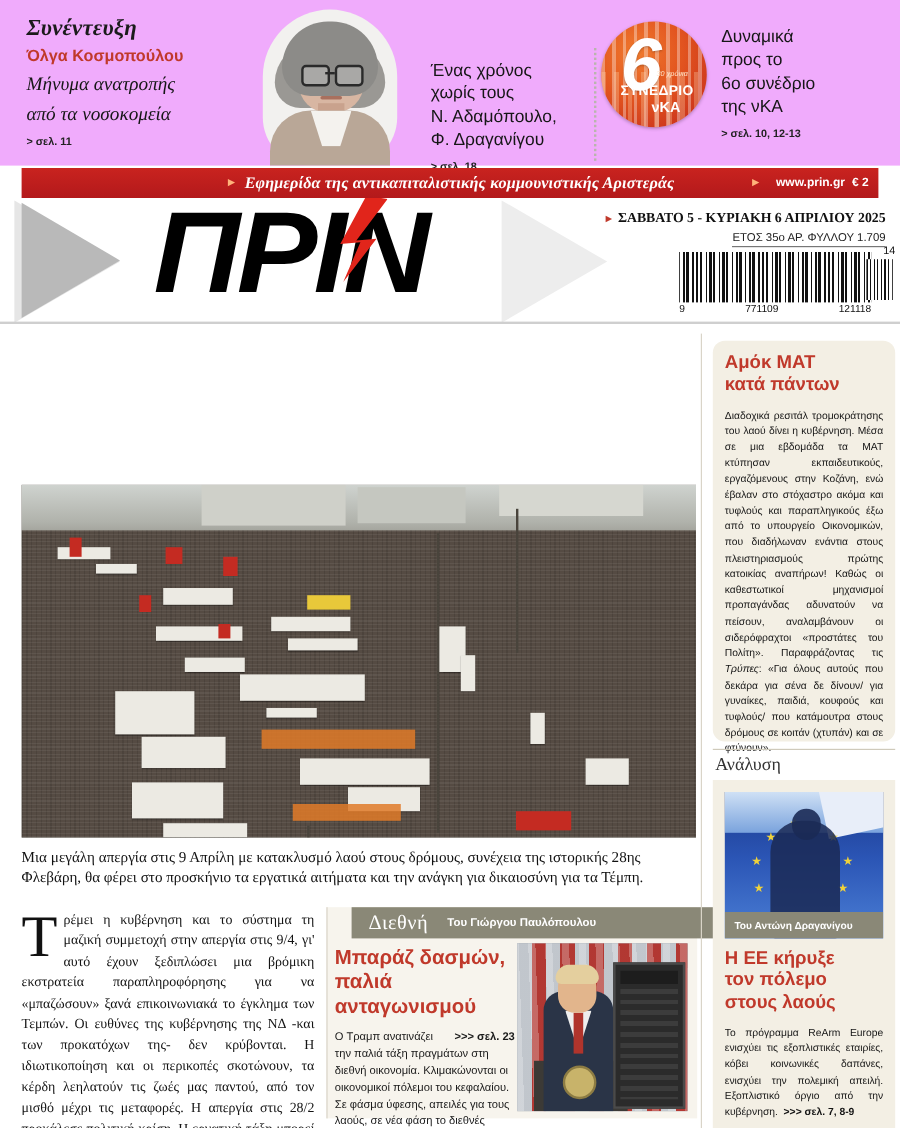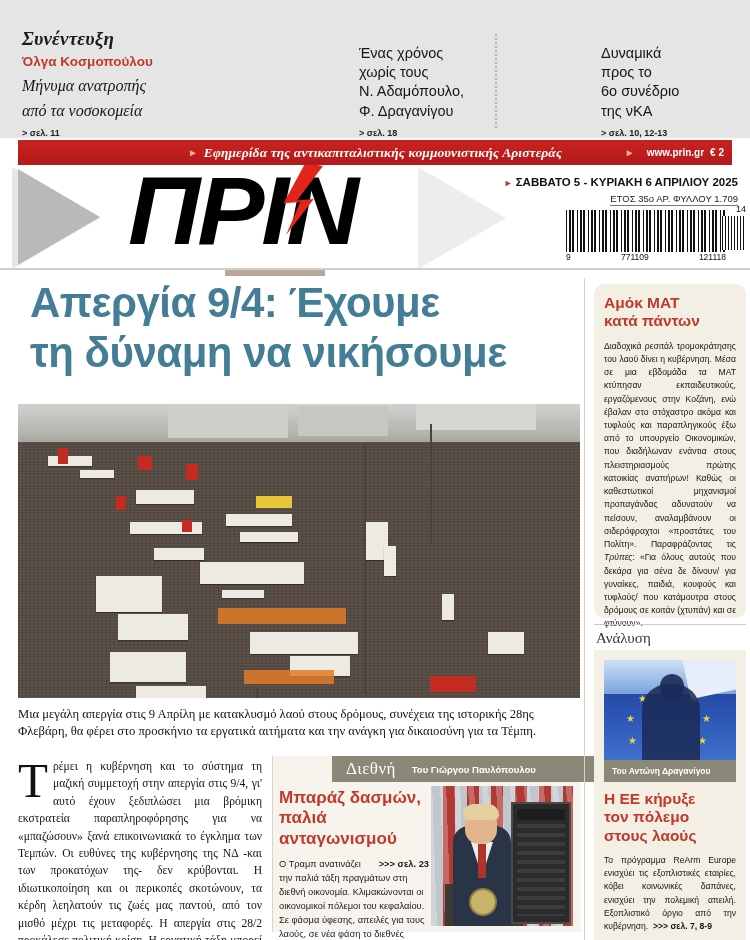--- a/index.html
+++ b/index.html
@@ -8,22 +8,22 @@
     background:#ffffff;
     font-family:"Liberation Serif", serif;
     overflow:hidden;
     position:relative;
   }
   .page{width:750px;height:940px;position:relative;background:#fff;}
 
   
   .teasers{
     position:absolute;left:0;top:0;width:750px;height:138px;
-    background:#e5e5e5;
-    display:flex;align-items:flex-end;
+    background:#f0abfc;
+    display:flex;align-items:flex-start;
   }
   .teaser-cell{position:relative;box-sizing:border-box;}
   .tc1{width:205px;padding:14px 8px 0 22px;}
   .tc-photo{width:140px;position:relative;}
   .tc2{width:150px;padding:22px 6px 0 14px;margin-top:28px;}
   .tc-logo{width:100px;position:relative;}
   .tc3{width:155px;padding:22px 6px 0 6px;}
 
   .dotdiv{
     position:absolute;top:12px;bottom:10px;width:0;
@@ -191,21 +191,21 @@
     clip-path:polygon(58% 0%, 100% 4%, 38% 52%, 78% 50%, 12% 100%, 46% 54%, 6% 56%);
   }
   .mast-rule{
     position:absolute;left:0;top:268px;width:750px;height:2px;background:#cfcfcf;
   }
 
   .dateline{
     position:absolute;right:12px;top:176px;text-align:right;
   }
   .dateline .d1{
-    font-family:Liberation Sans, sans-serif;
+    font-family:Liberation Serif, serif;
     font-weight:bold;font-size:11.5px;color:#111;
   }
   .dateline .d1 .ar{color:#c0392b;font-size:9px;margin-right:3px;}
   .dateline .d2{
     font-family:"Liberation Sans", sans-serif;
     font-size:9.5px;color:#222;margin-top:3px;
     border-bottom:1px solid #777;display:inline-block;padding-bottom:1px;
   }
   .barcode{
     position:absolute;right:24px;top:210px;width:160px;height:42px;
@@ -287,21 +287,21 @@
     margin:2px 5px 0 0;color:#111;font-family:"Liberation Serif", serif;
   }
 
   
   .intl{
     position:absolute;left:272px;top:756px;width:308px;height:176px;
     background:#f7f4ed;border-left:1px solid #d9d4c8;
   }
   .intl-bar{
     position:absolute;left:20px;top:0;width:337px;height:26px;
-    background:#8a8877;display:flex;align-items:center;margin-left:39px;
+    background:#8a8877;display:flex;align-items:center;
   }
   .intl-bar .k{
     font-family:"Liberation Serif", serif;
     font-size:17px;color:#fff;font-weight:normal;margin-left:14px;letter-spacing:.4px;
   }
   .intl-bar .by{
     font-family:"Liberation Sans", sans-serif;
     font-weight:bold;font-size:9.5px;color:#fff;margin-left:16px;
   }
   .intl-left{position:absolute;left:6px;top:32px;width:150px;}
@@ -520,26 +520,20 @@
   <div class="barcode"></div>
   <div class="barcode2"></div>
   <div class="bc-14">14</div>
   <div class="bc-num">
     <span>9</span>
     <span>771109</span>
     <span>121118</span>
   </div>
   <div class="mast-rule"></div>
 
-  <div class="main">
-    <div class="headline">
-      <span class="l2">Απεργία 9/4: Έχουμε</span>
-      <span class="l2">τη δύναμη να νικήσουμε</span>
-    </div>
-  </div>
 
   <div class="photo">
     <div class="ph-sky"></div>
     <div class="ph-bld" style="left:150px;top:0;width:120px;height:34px;"></div>
     <div class="ph-bld" style="left:280px;top:2px;width:90px;height:30px;background:#c5c7c0;"></div>
     <div class="ph-bld" style="left:398px;top:0;width:120px;height:26px;background:#d6d7d0;"></div>
     <div class="ph-tree" style="left:406px;top:44px;width:40px;height:34px;"></div>
     <div class="ph-tree" style="left:470px;top:52px;width:46px;height:38px;background:#65704a;"></div>
     <div class="ph-tree" style="left:520px;top:40px;width:42px;height:36px;background:#7a8357;"></div>
 

